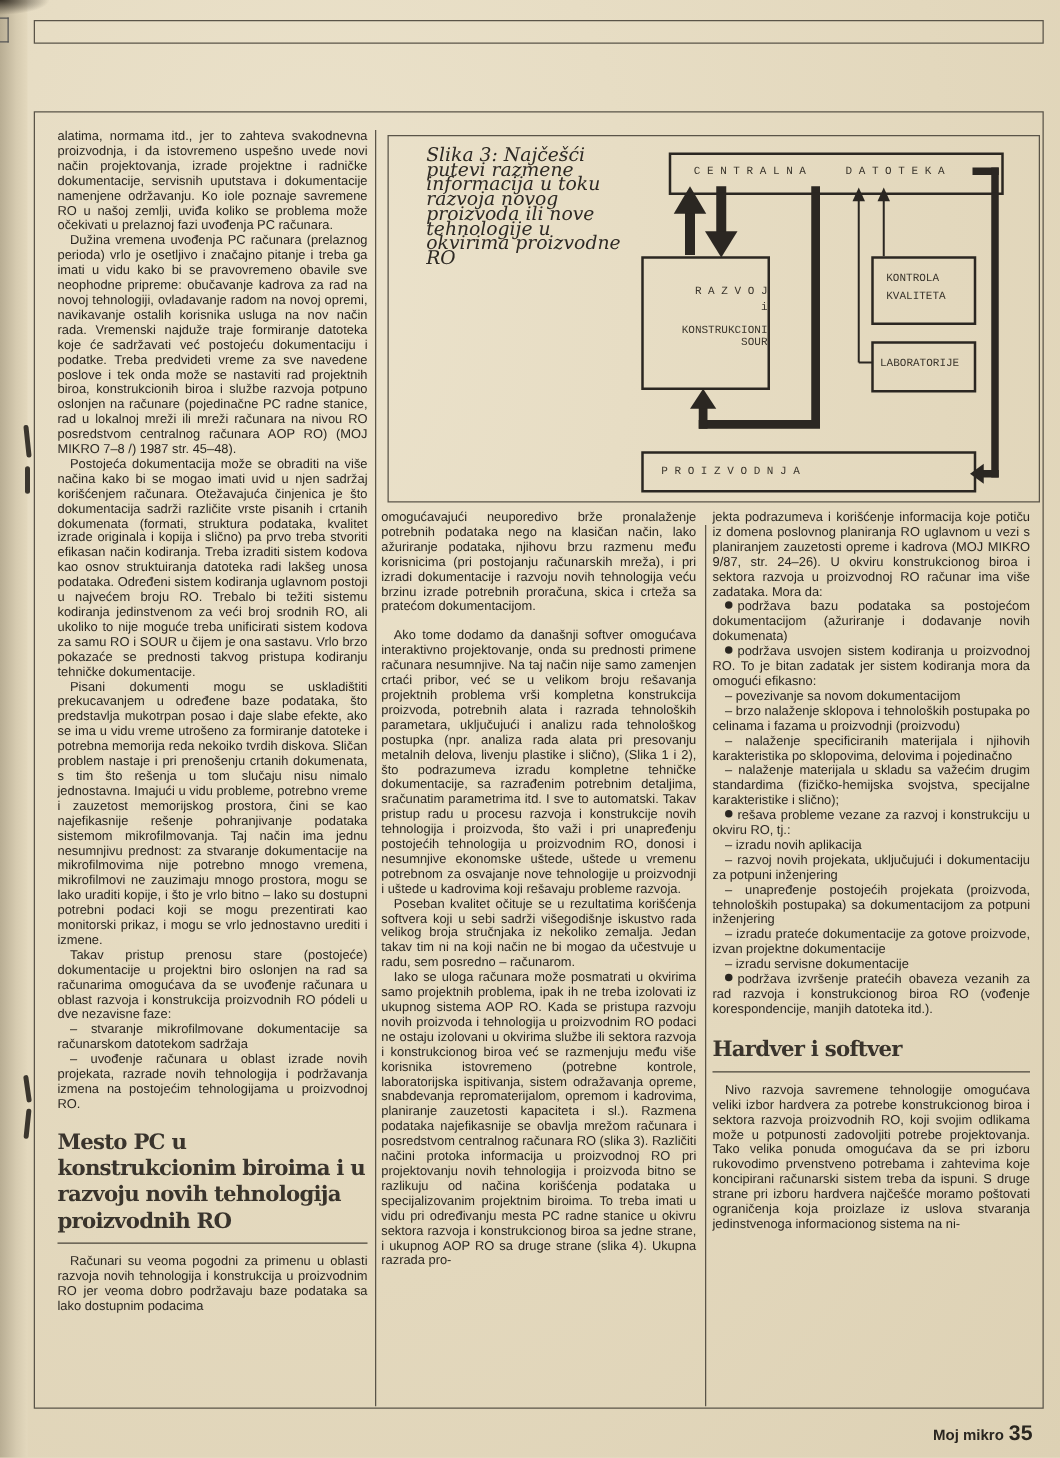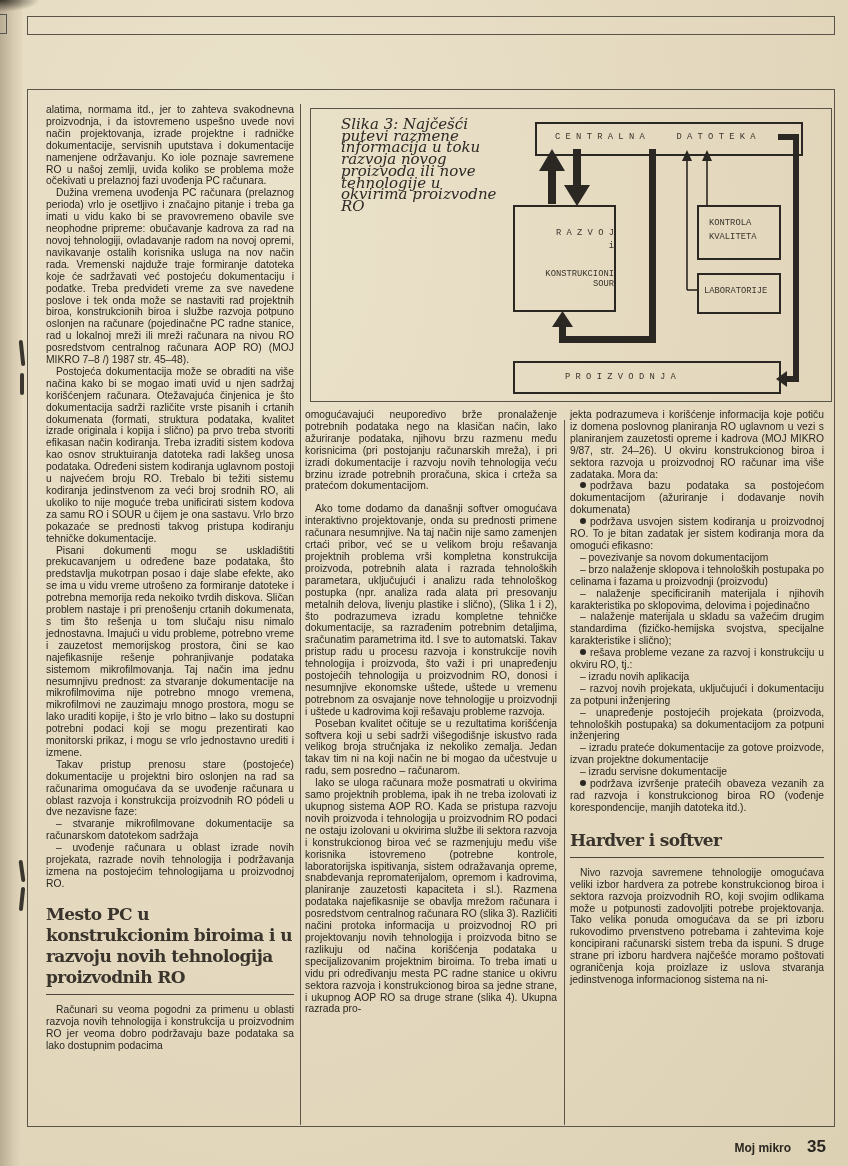--- a/index.html
+++ b/index.html
@@ -31,21 +31,21 @@
   h2.sec { font-family:"DejaVu Serif", serif; font-weight:bold; color:#3a342c;
     margin:0; font-size:17px; line-height:21px; letter-spacing:-0.6px; text-align:left; }
   .sec-wrap { border-bottom:1.5px solid #4a443a; padding-bottom:6px; margin:14px 0 9px 0; }
   .figure { position:absolute; left:310px; top:108px; width:520px; height:292px;
     border:1.5px solid #5a5448; }
   .caption { position:absolute; left:30px; top:10px; width:170px;
     font-family:"DejaVu Serif", serif; font-style:italic; font-size:15px; line-height:11.7px; color:#2d2924; }
   .dbox { position:absolute; border:2px solid #2b2722; background:transparent;
     font-family:"Liberation Mono", monospace; font-size:8.8px; color:#3a352c; }
   .dlabel { position:absolute; white-space:pre; letter-spacing:0; }
-  .footer { position:absolute; right:22px; top:1137px; display:flex; align-items:baseline; gap:16px; }
+  .footer { position:absolute; right:22px; top:1137px; display:flex; align-items:baseline; gap:4px; }
   .footer .mag { font-family:"Liberation Sans", sans-serif; font-weight:bold; font-size:12px; color:#2a2620; }
   .footer .num { font-family:"Liberation Sans", sans-serif; font-weight:bold; font-size:17px; color:#2a2620; }
   .bullet-dot { display:inline-block; width:6px; height:6px; border-radius:50%; background:#2a2620; margin-right:4px; vertical-align:1px; }
 </style>
 </head>
 <body>
 
 <div class="spine"></div>
 <div class="spine-shadow"></div>
 <div class="edge-box"></div>
@@ -112,33 +112,33 @@
     </g>
   </svg>
 
   <div class="dbox" style="left:184px;top:13px;width:264px;height:30px;margin-left:40px;">
     <span class="dlabel" style="left:18px;top:8px;">C E N T R A L N A      D A T O T E K A</span>
   </div>
   <div class="dbox" style="left:202px;top:96px;width:99px;height:103px;">
     <div style="position:absolute;left:0;top:20px;width:99px;text-align:right;line-height:13px;">
       <div>R A Z V O J</div>
       <div>i</div>
-      <div style="margin-top:15px;">KONSTRUKCIONI</div>
+      <div style="margin-top:5px;">KONSTRUKCIONI</div>
       <div style="margin-top:-3px;margin-left:-20px;">SOUR</div>
     </div>
   </div>
   <div class="dbox" style="left:386px;top:96px;width:80px;height:51px;">
     <span class="dlabel" style="left:10px;top:11px;">KONTROLA</span>
     <span class="dlabel" style="left:10px;top:25px;">KVALITETA</span>
   </div>
   <div class="dbox" style="left:386px;top:164px;width:80px;height:37px;">
     <span class="dlabel" style="left:5px;top:11px;">LABORATORIJE</span>
   </div>
   <div class="dbox" style="left:202px;top:252px;width:264px;height:29px;">
-    <span class="dlabel" style="left:14px;top:9px;margin-left:36px;">P R O I Z V O D N J A</span>
+    <span class="dlabel" style="left:14px;top:9px;">P R O I Z V O D N J A</span>
   </div>
 </div>
 
 <div class="col col2">
   <p class="noindent">omogućavajući neuporedivo brže pronalaženje potrebnih podataka nego na klasičan način, lako ažuriranje podataka, njihovu brzu razmenu među korisnicima (pri postojanju računarskih mreža), i pri izradi dokumentacije i razvoju novih tehnologija veću brzinu izrade potrebnih proračuna, skica i crteža sa pratećom dokumentacijom.</p>
   <p class="gap">Ako tome dodamo da današnji softver omogućava interaktivno projektovanje, onda su prednosti primene računara nesumnjive. Na taj način nije samo zamenjen crtaći pribor, već se u velikom broju rešavanja projektnih problema vrši kompletna konstrukcija proizvoda, potrebnih alata i razrada tehnoloških parametara, uključujući i analizu rada tehnološkog postupka (npr. analiza rada alata pri presovanju metalnih delova, livenju plastike i slično), (Slika 1 i 2), što podrazumeva izradu kompletne tehničke dokumentacije, sa razrađenim potrebnim detaljima, sračunatim parametrima itd. I sve to automatski. Takav pristup radu u procesu razvoja i konstrukcije novih tehnologija i proizvoda, što važi i pri unapređenju postojećih tehnologija u proizvodnim RO, donosi i nesumnjive ekonomske uštede, uštede u vremenu potrebnom za osvajanje nove tehnologije u proizvodnji i uštede u kadrovima koji rešavaju probleme razvoja.</p>
   <p>Poseban kvalitet očituje se u rezultatima korišćenja softvera koji u sebi sadrži višegodišnje iskustvo rada velikog broja stručnjaka iz nekoliko zemalja. Jedan takav tim ni na koji način ne bi mogao da učestvuje u radu, sem posredno – računarom.</p>
   <p>Iako se uloga računara može posmatrati u okvirima samo projektnih problema, ipak ih ne treba izolovati iz ukupnog sistema AOP RO. Kada se pristupa razvoju novih proizvoda i tehnologija u proizvodnim RO podaci ne ostaju izolovani u okvirima službe ili sektora razvoja i konstrukcionog biroa već se razmenjuju među više korisnika istovremeno (potrebne kontrole, laboratorijska ispitivanja, sistem odražavanja opreme, snabdevanja repromaterijalom, opremom i kadrovima, planiranje zauzetosti kapaciteta i sl.). Razmena podataka najefikasnije se obavlja mrežom računara i posredstvom centralnog računara RO (slika 3). Različiti načini protoka informacija u proizvodnoj RO pri projektovanju novih tehnologija i proizvoda bitno se razlikuju od načina korišćenja podataka u specijalizovanim projektnim biroima. To treba imati u vidu pri određivanju mesta PC radne stanice u okivru sektora razvoja i konstrukcionog biroa sa jedne strane, i ukupnog AOP RO sa druge strane (slika 4). Ukupna razrada pro-</p>
 </div>
 <div class="vrule" style="left:564px;top:420px;height:705px;"></div>

